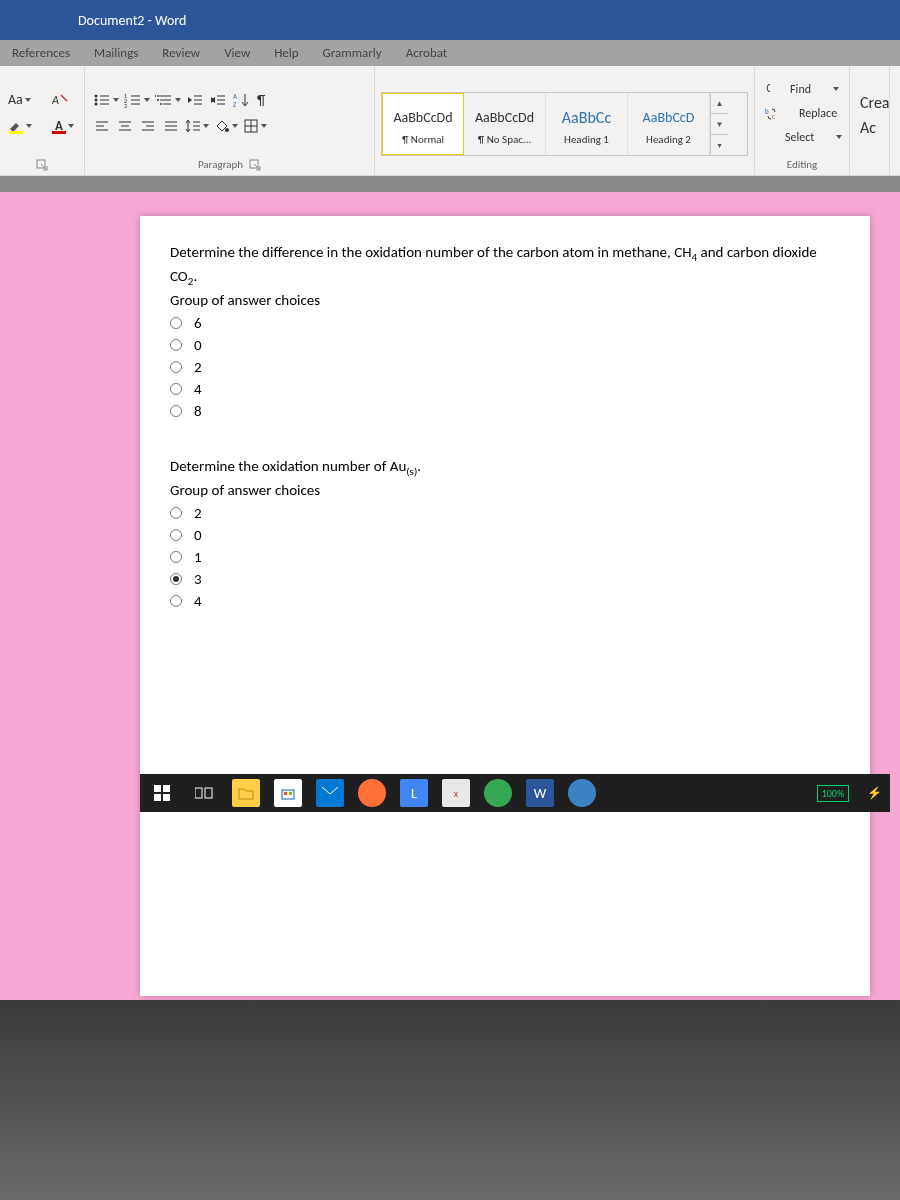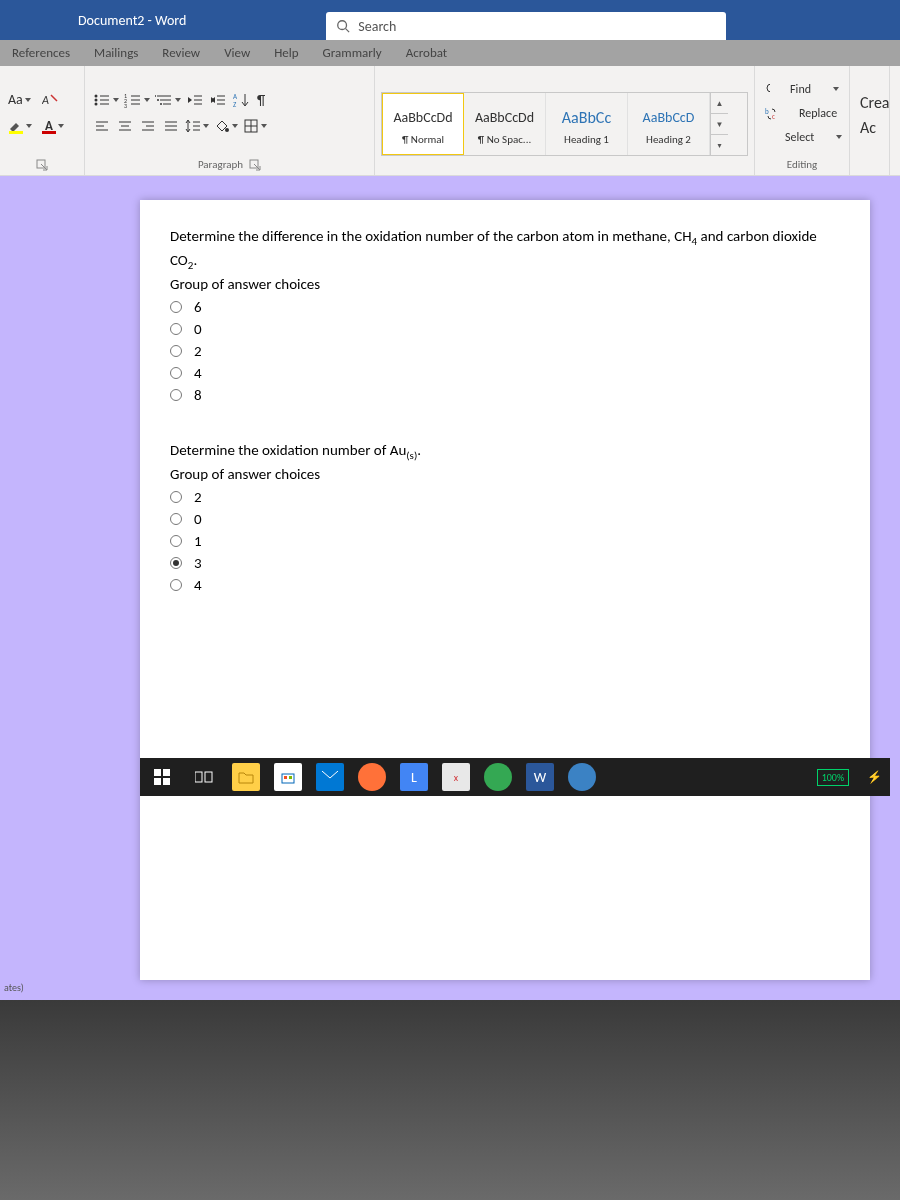--- a/index.html
+++ b/index.html
@@ -23,21 +23,21 @@
   .dlg { width:12px; height:12px; display:inline-block; }
   .dlg svg{width:12px;height:12px;}
   .row { display:flex; gap:2px; align-items:center; }
   .btn { min-width:22px; height:24px; display:flex; align-items:center; justify-content:center; cursor:pointer; padding:0 2px; }
   .btn svg { display:block; }
   .drop::after { content:""; border-left:3px solid transparent; border-right:3px solid transparent; border-top:4px solid #555; margin-left:2px; }
   .drop { display:flex; align-items:center; }
 
   
   .font-group { width:85px; }
-  .font-group .row{ gap:6px;}
+  .font-group .row{ gap:16px;}
   .aa { font-size:14px; color:#333; }
   .fontcolor .bar { height:3px; background:#c00; width:14px; margin-top:-2px;}
 
   
   .para-group { width:290px; }
   .para-group .row { gap:1px; }
 
   
   .styles-group { flex:0 0 380px; }
   .styles-gallery { display:flex; border:1px solid #c8c8c8; height:64px; margin-top:2px;}
@@ -53,21 +53,21 @@
 
   
   .editing-group { width:95px; }
   .edit-item { display:flex; align-items:center; gap:20px; font-size:12px; color:#333; height:22px; padding:0 4px; cursor:pointer;}
 
   
   .partial-group { width:40px; overflow:hidden;}
   .partial-group .txt{ font-size:16px; color:#333; padding:4px 0 0 4px; white-space:nowrap;}
 
   
-  .doc-area { background:#c4b5fd; height:830px; overflow:hidden; position:relative;}
+  .doc-area { background:#f9a8d4; height:830px; overflow:hidden; position:relative;margin-top:16px;}
   .page { background:#fff; width:730px; margin:24px 0 0 140px; height:780px; box-shadow:0 0 8px rgba(0,0,0,.25); padding:26px 30px; font-family: "Times New Roman", serif; font-size:15px; color:#000; line-height:1.35;}
   .page sub{font-size:11px;}
   .q { margin-bottom:34px;}
   .choices { margin-top:2px;}
   .choice { display:flex; align-items:center; gap:12px; height:22px; margin-left:0;}
   .rb { width:12px;height:12px;border:1px solid #777;border-radius:50%; display:inline-flex;align-items:center;justify-content:center;}
   .rb.sel::after{content:"";width:6px;height:6px;border-radius:50%;background:#333;}
   .left-status { position:absolute; left:4px; bottom:12px; font-size:10px; color:#555; }
 
   
@@ -86,27 +86,20 @@
   .plug { color:#fff; font-size:12px; margin-left:4px;}
 
   
   .bezel { position:absolute; left:0; right:0; bottom:0; height:200px; background:linear-gradient(#3a3a3a,#6a6a6a); }
 </style>
 </head>
 <body>
 
 <div class="title-bar">
   <span class="title-text">Document2 - Word</span>
-  <div class="search-box">
-    <svg width="14" height="14" viewBox="0 0 16 16">
-        <circle cx="7" cy="7" r="5" fill="none" stroke="#666" stroke-width="1.5"></circle>
-        <line x1="11" y1="11" x2="15" y2="15" stroke="#666" stroke-width="1.5"></line>
-      </svg>
-    <span>Search</span>
-  </div>
 </div>
 
 <div class="tabs">
   <div class="tab">References</div>
   <div class="tab">Mailings</div>
   <div class="tab">Review</div>
   <div class="tab">View</div>
   <div class="tab">Help</div>
   <div class="tab">Grammarly</div>
   <div class="tab">Acrobat</div>

